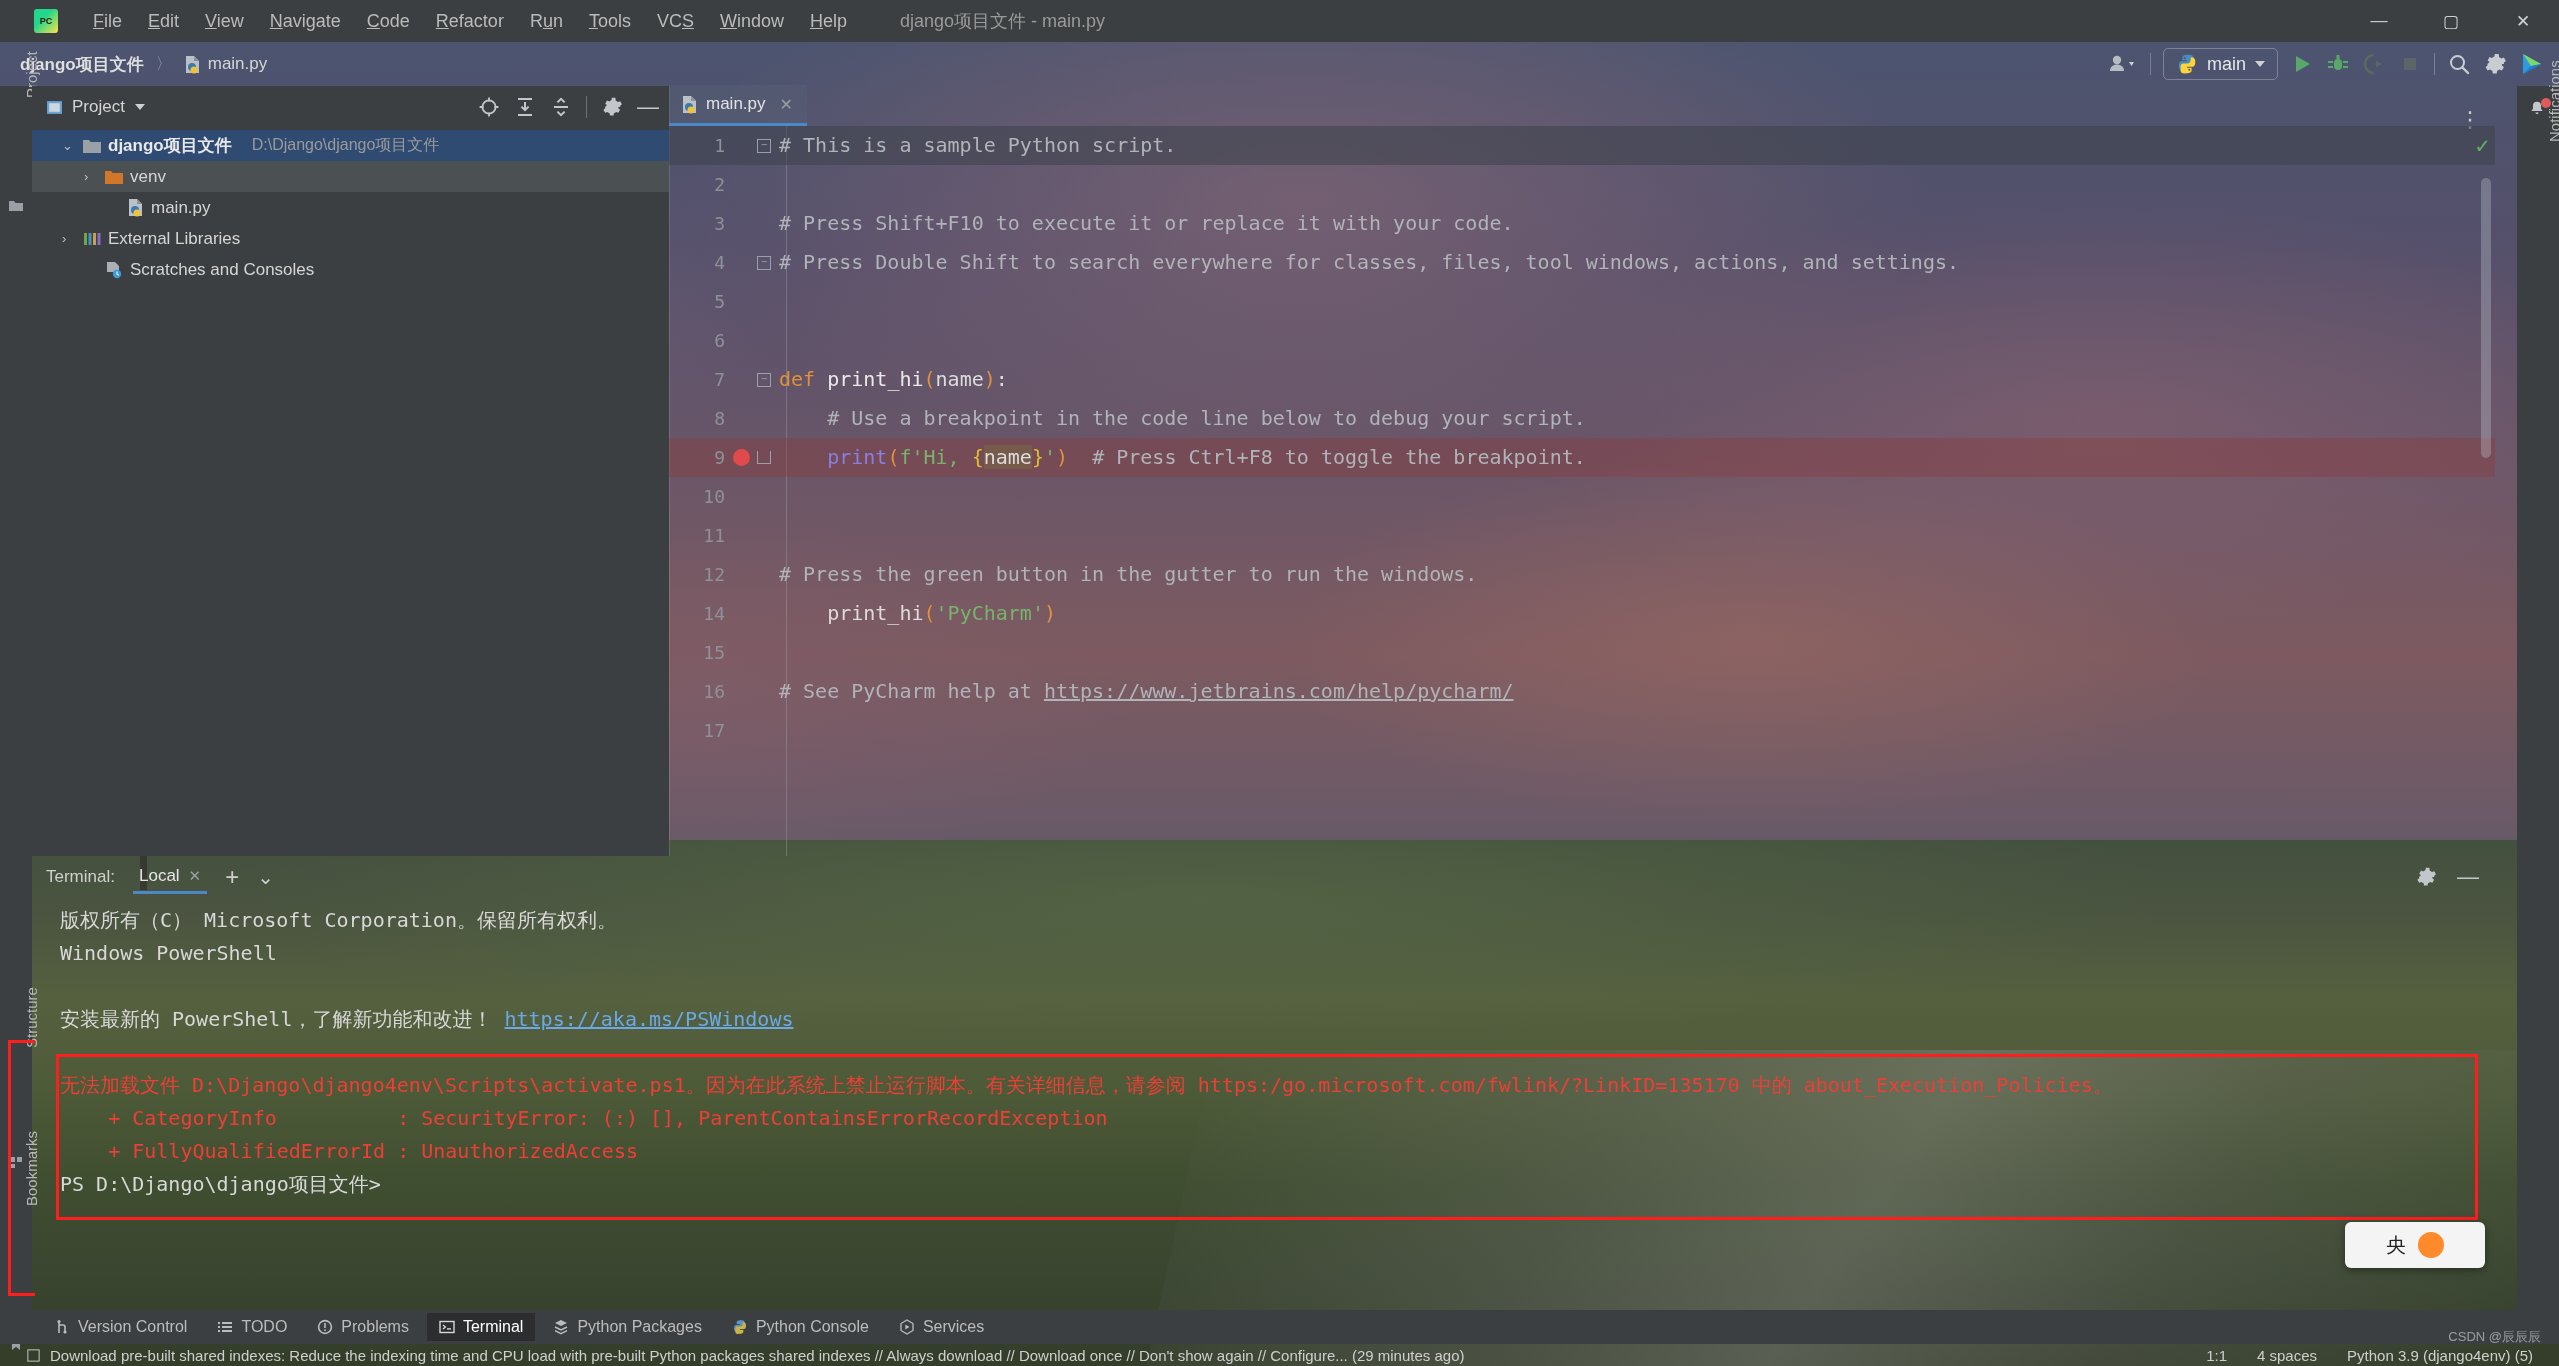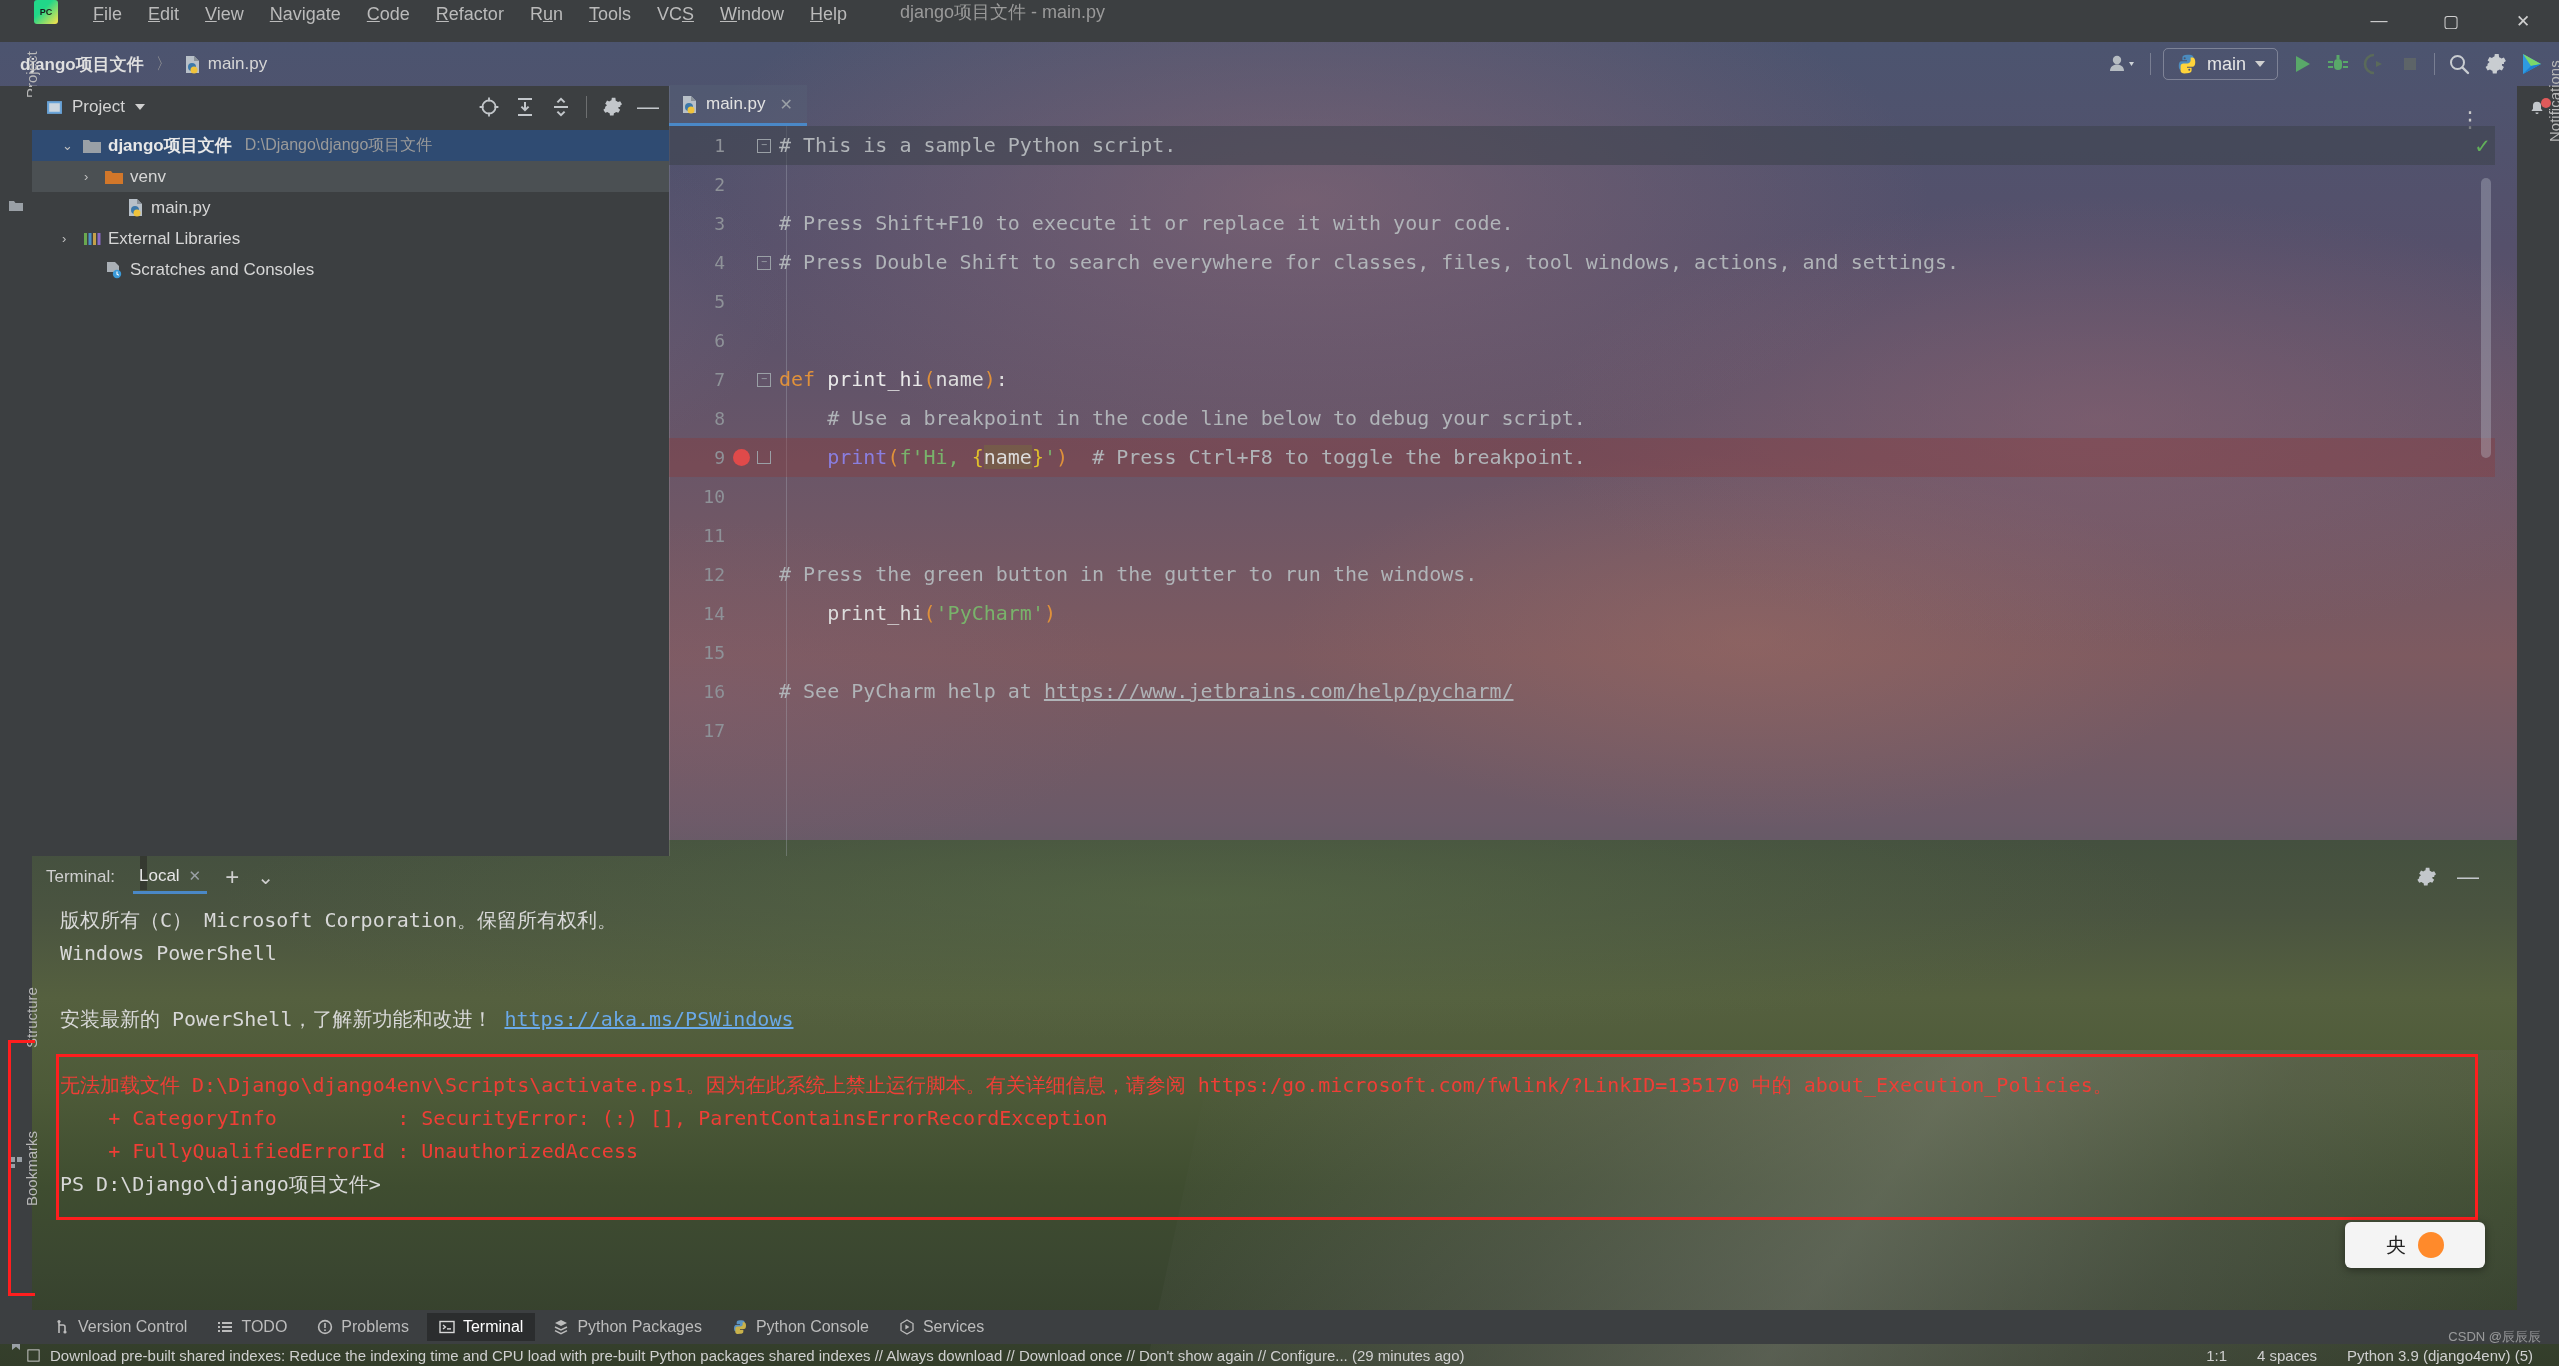--- a/index.html
+++ b/index.html
@@ -26,21 +26,21 @@
   .road{
     position:absolute;left:1180px;top:1050px;width:1380px;height:316px;
     background:linear-gradient(115deg, rgba(0,0,0,0) 0%, rgba(120,120,118,.30) 30%, rgba(140,140,136,.42) 50%, rgba(110,110,108,.28) 72%, rgba(0,0,0,0) 100%);
     transform:skewX(-12deg);
   }
   .pole{position:absolute;left:140px;top:470px;width:7px;height:420px;background:rgba(40,38,36,.55);}
   .pole-arm{position:absolute;left:75px;top:488px;width:140px;height:5px;background:rgba(40,38,36,.5);}
   .pole-arm2{position:absolute;left:88px;top:520px;width:112px;height:4px;background:rgba(40,38,36,.45);}
 
   
-  .titlebar{position:absolute;left:0;top:0;width:2559px;height:42px;background:#3c3f41;display:flex;align-items:flex-start;}
+  .titlebar{position:absolute;left:0;top:0;width:2559px;height:42px;background:#3c3f41;display:flex;align-items:center;}
   .pc-logo{width:24px;height:24px;margin-left:34px;border-radius:3px;
     background:linear-gradient(135deg,#21d789 0%,#21d789 38%,#ffe24b 100%);position:relative;}
   .pc-logo:after{content:"PC";position:absolute;left:0;top:0;right:0;bottom:0;display:flex;align-items:center;justify-content:center;
     font-size:9px;font-weight:bold;color:#1b1b1b;font-family:"Liberation Sans",sans-serif;}
   .menu{display:flex;align-items:center;margin-left:22px;gap:0;}
   .menu-item{color:#bbbbbb;font-size:18px;padding:4px 13px;cursor:default;white-space:nowrap;}
   .menu-item .mn{text-decoration:underline;}
   .win-title{color:#9a9a9a;font-size:18px;margin-left:40px;white-space:nowrap;}
   .win-ctrls{margin-left:auto;display:flex;align-items:center;height:42px;}
   .win-btn{width:72px;height:42px;display:flex;align-items:center;justify-content:center;color:#cfcfcf;font-size:17px;}
@@ -71,21 +71,21 @@
   .proj-tools{margin-left:auto;display:flex;align-items:center;gap:14px;}
   .tree{padding-top:2px;font-size:17px;color:#d6d6d6;}
   .tree-row{height:31px;display:flex;align-items:center;padding-left:30px;gap:7px;white-space:nowrap;}
   .tree-row.sel{background:#2f4b72;}
   .tree-row.hl{background:#4b5053;}
   .tree-row.lvl1{padding-left:52px;}
   .tree-row.lvl2{padding-left:74px;}
   .twisty{width:14px;color:#c0c0c0;font-size:13px;display:inline-block;}
   .tree-label{font-size:17px;}
   .tree-label.bold{font-weight:bold;color:#e8e8e8;}
-  .tree-path{color:#9a9a9a;font-size:16px;margin-left:6px;}
+  .tree-path{color:#9a9a9a;font-size:16px;margin-left:13px;}
 
   
   .editor-wrap{position:absolute;left:669px;top:86px;width:1826px;height:770px;}
   .tabbar{height:40px;display:flex;align-items:flex-end;}
   .etab{display:flex;align-items:center;gap:8px;height:38px;padding:0 14px 0 12px;background:rgba(90,100,120,.35);
     border-bottom:3px solid #4a88c7;color:#e2e2e2;font-size:17px;}
   .etab .x{color:#9aa0a6;font-size:16px;margin-left:6px;}
   .tabbar-right{margin-left:auto;display:flex;align-items:center;padding-right:12px;color:#c9c9c9;}
   .code-area{position:relative;height:730px;overflow:hidden;}
   .code-line{position:relative;height:39px;line-height:39px;font-family:"DejaVu Sans Mono",monospace;font-size:20px;white-space:pre;}

